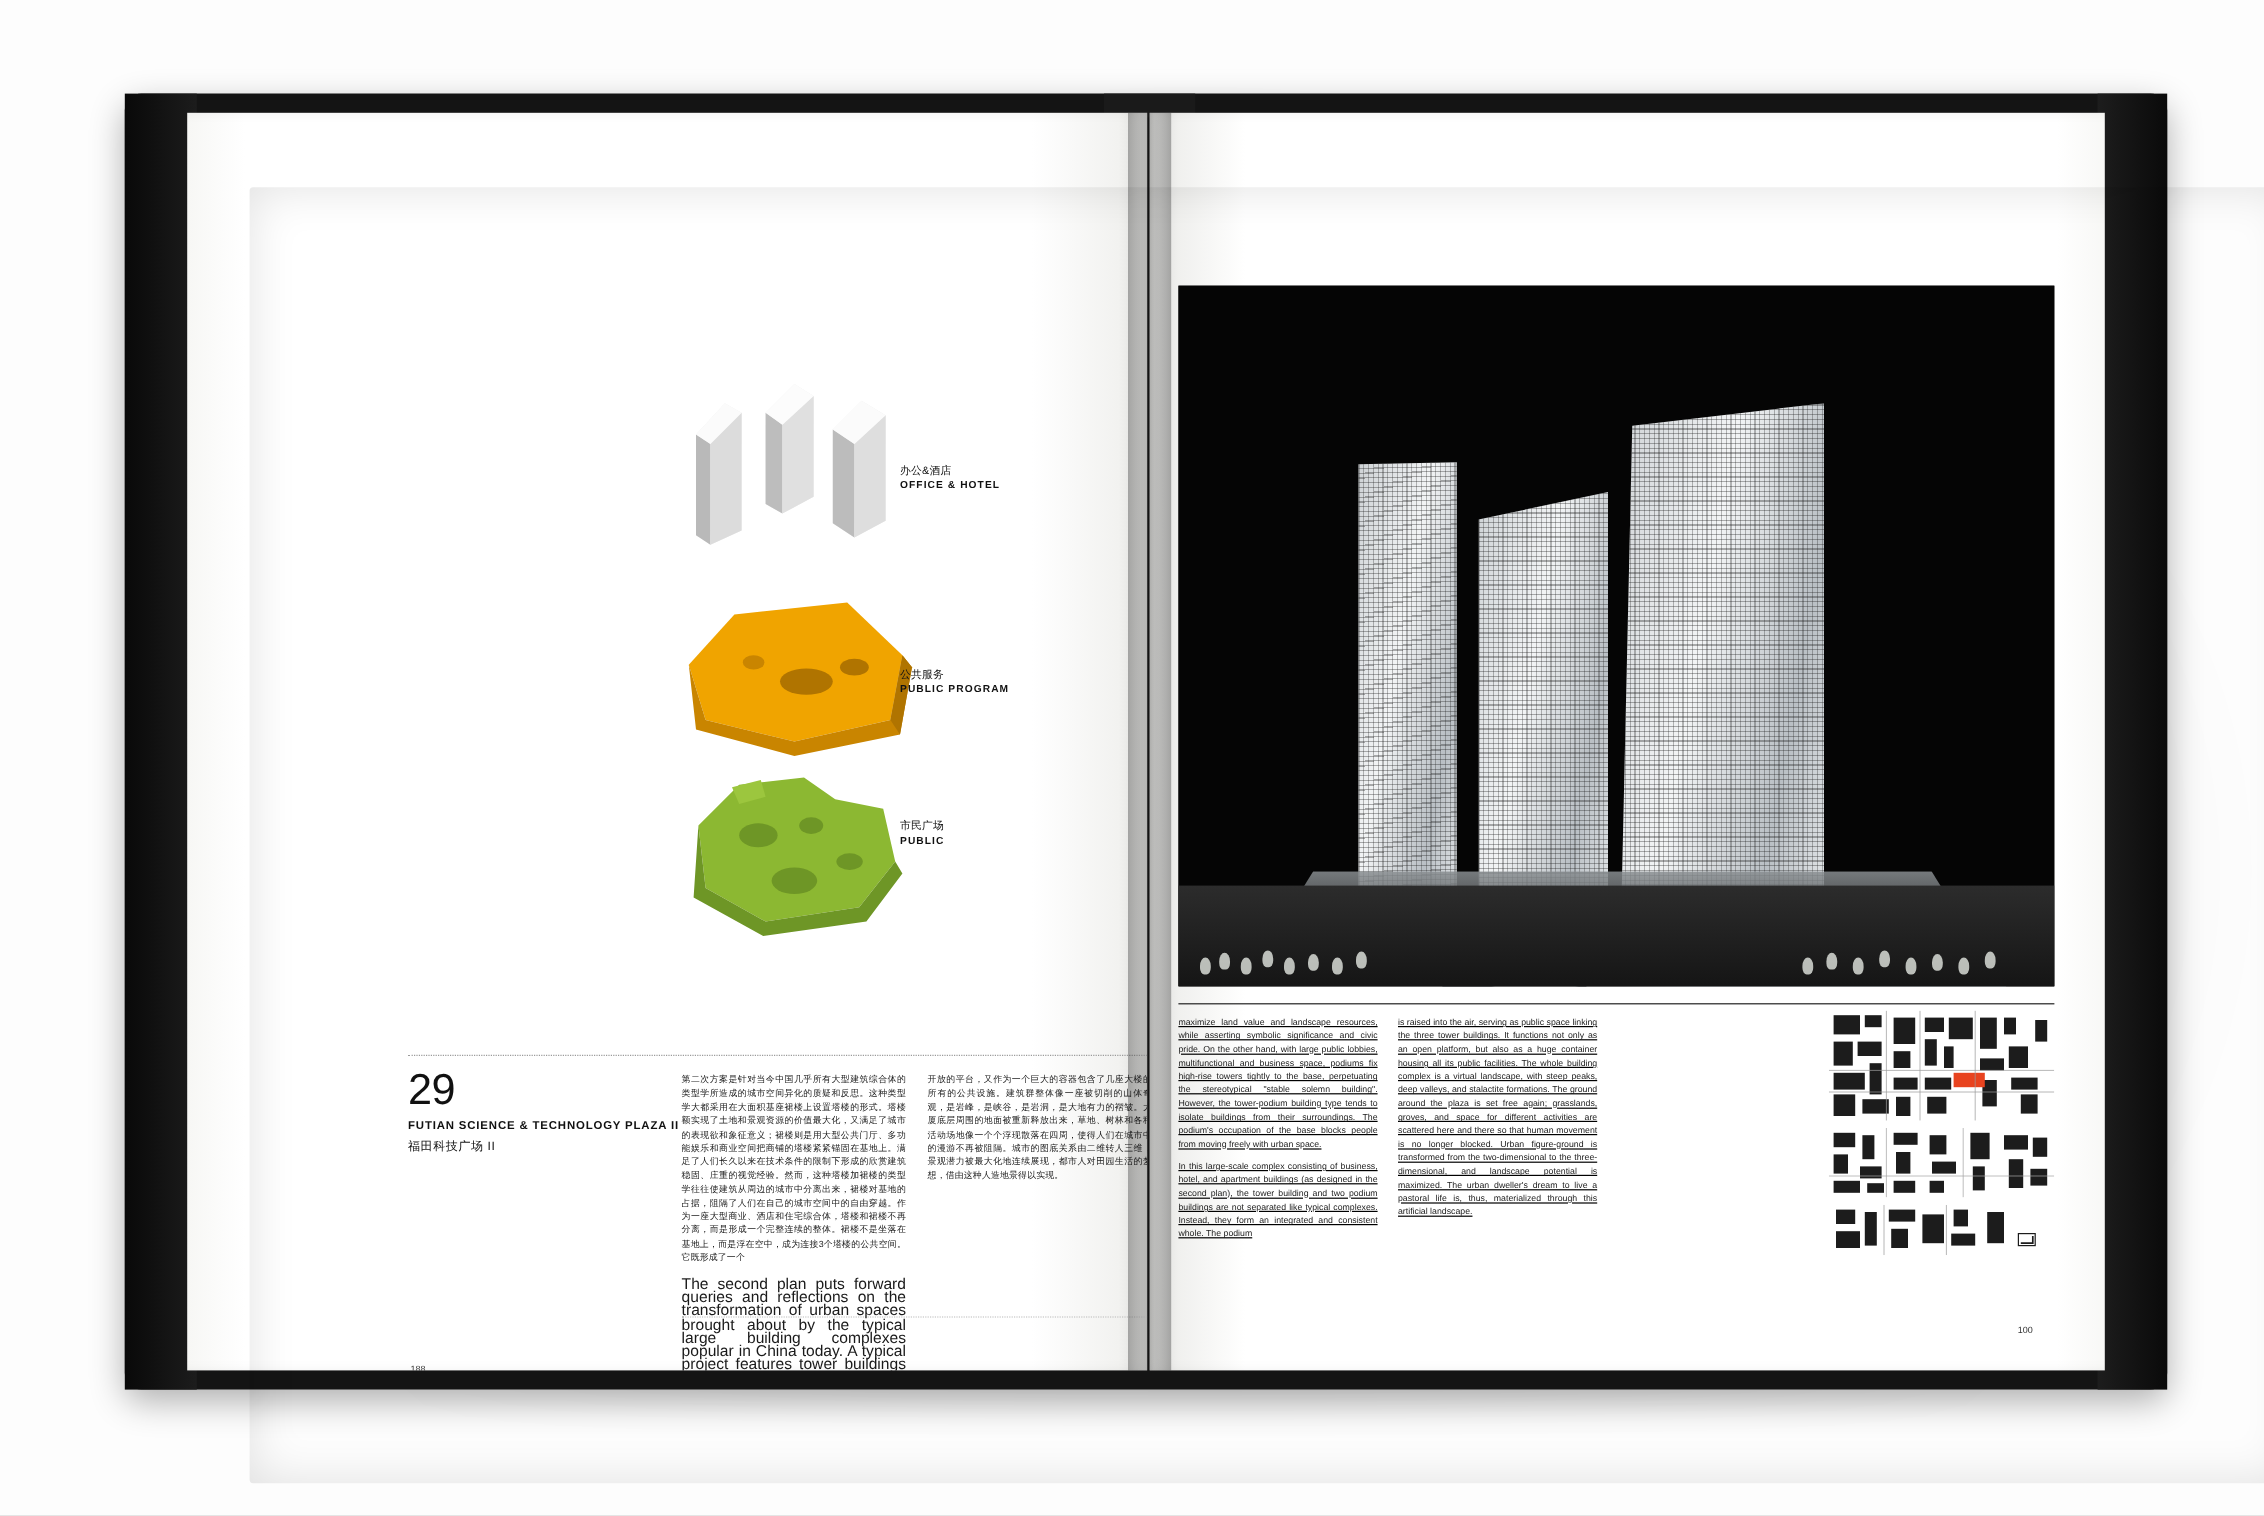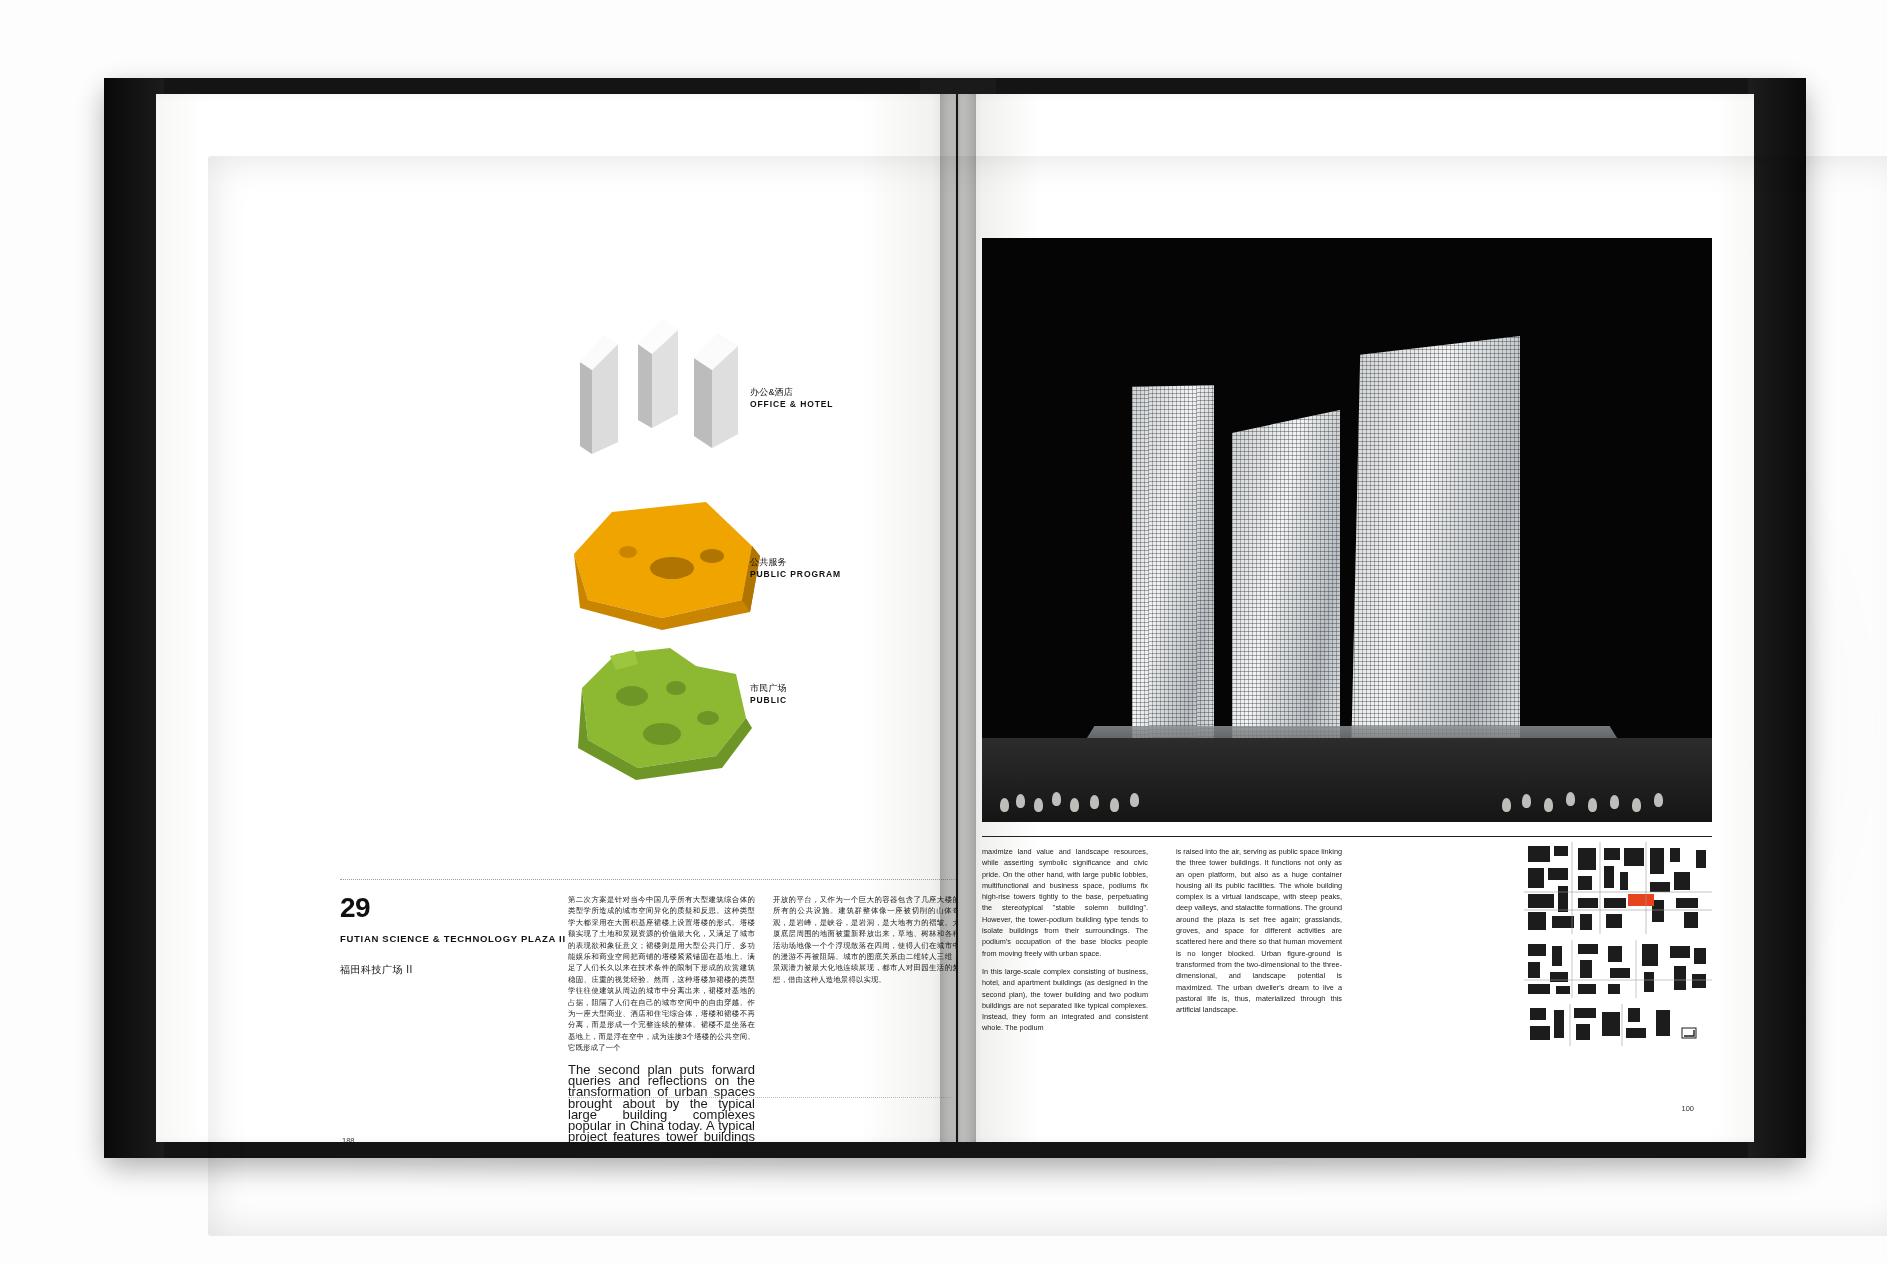--- a/index.html
+++ b/index.html
@@ -41,39 +41,39 @@
 
   
   .diagram{position:absolute;left:410px;top:220px;width:300px;height:500px;}
 
   .label{position:absolute;font-size:9px;line-height:12px;color:#111;letter-spacing:.2px;}
   .label .cn{font-size:9px;}
   .label .en{font-size:8.5px;letter-spacing:.9px;font-weight:bold;}
 
   
   .left-text{position:absolute;left:184px;top:800px;width:620px;}
-  .chapnum{font-size:28px;font-weight:bold;letter-spacing:-0.5px;color:#111;line-height:28px;}
+  .chapnum{font-size:36px;font-weight:normal;letter-spacing:-0.5px;color:#111;line-height:28px;}
   .chaptitle{margin-top:10px;font-size:9.5px;font-weight:bold;letter-spacing:.7px;color:#111;line-height:13px;}
-  .chaptitle-cn{margin-top:18px;font-size:10px;color:#111;letter-spacing:.5px;}
+  .chaptitle-cn{margin-top:3px;font-size:10px;color:#111;letter-spacing:.5px;}
   .dotline{position:absolute;left:184px;top:785px;width:620px;border-top:1px dotted #9b9b9b;}
   .dotline2{position:absolute;left:412px;top:1003px;width:392px;border-top:1px dotted #b9b9b9;}
 
   .cols{position:absolute;left:412px;top:800px;width:392px;height:200px;
     display:flex;gap:18px;}
   .col{width:187px;}
   .cn-body{font-size:7.4px;line-height:11.4px;color:#1a1a1a;text-align:justify;letter-spacing:.15px;}
   .en-body{font-size:13px;line-height:11.3px;color:#1a1a1a;text-align:justify;margin-top:10px;}
 
   .folio{position:absolute;font-size:7.5px;color:#333;}
   .folio.l{left:186px;top:1042px;}
   .folio.r{right:60px;top:1010px;}
 
   
   .photo{position:absolute;left:24px;top:144px;width:730px;height:584px;background:#000;overflow:hidden;}
-  .right-cols{position:absolute;left:24px;top:752px;width:516px;display:flex;gap:28px;}
+  .right-cols{position:absolute;left:24px;top:752px;width:516px;display:flex;gap:17px;text-decoration:underline;}
   .rcol{width:166px;}
   .rcol p{margin:0 0 7px 0;font-size:7.3px;line-height:11.3px;color:#1a1a1a;text-align:justify;}
 
   .maps{position:absolute;left:566px;top:748px;width:188px;}
   .map{width:188px;background:#ffffff;border:0;position:relative;overflow:hidden;}
   .map.m1{height:92px;margin-bottom:6px;}
   .map.m2{height:58px;margin-bottom:6px;}
   .map.m3{height:42px;}
   .topline{position:absolute;left:24px;top:742px;width:730px;border-top:1px solid #222;}
 

